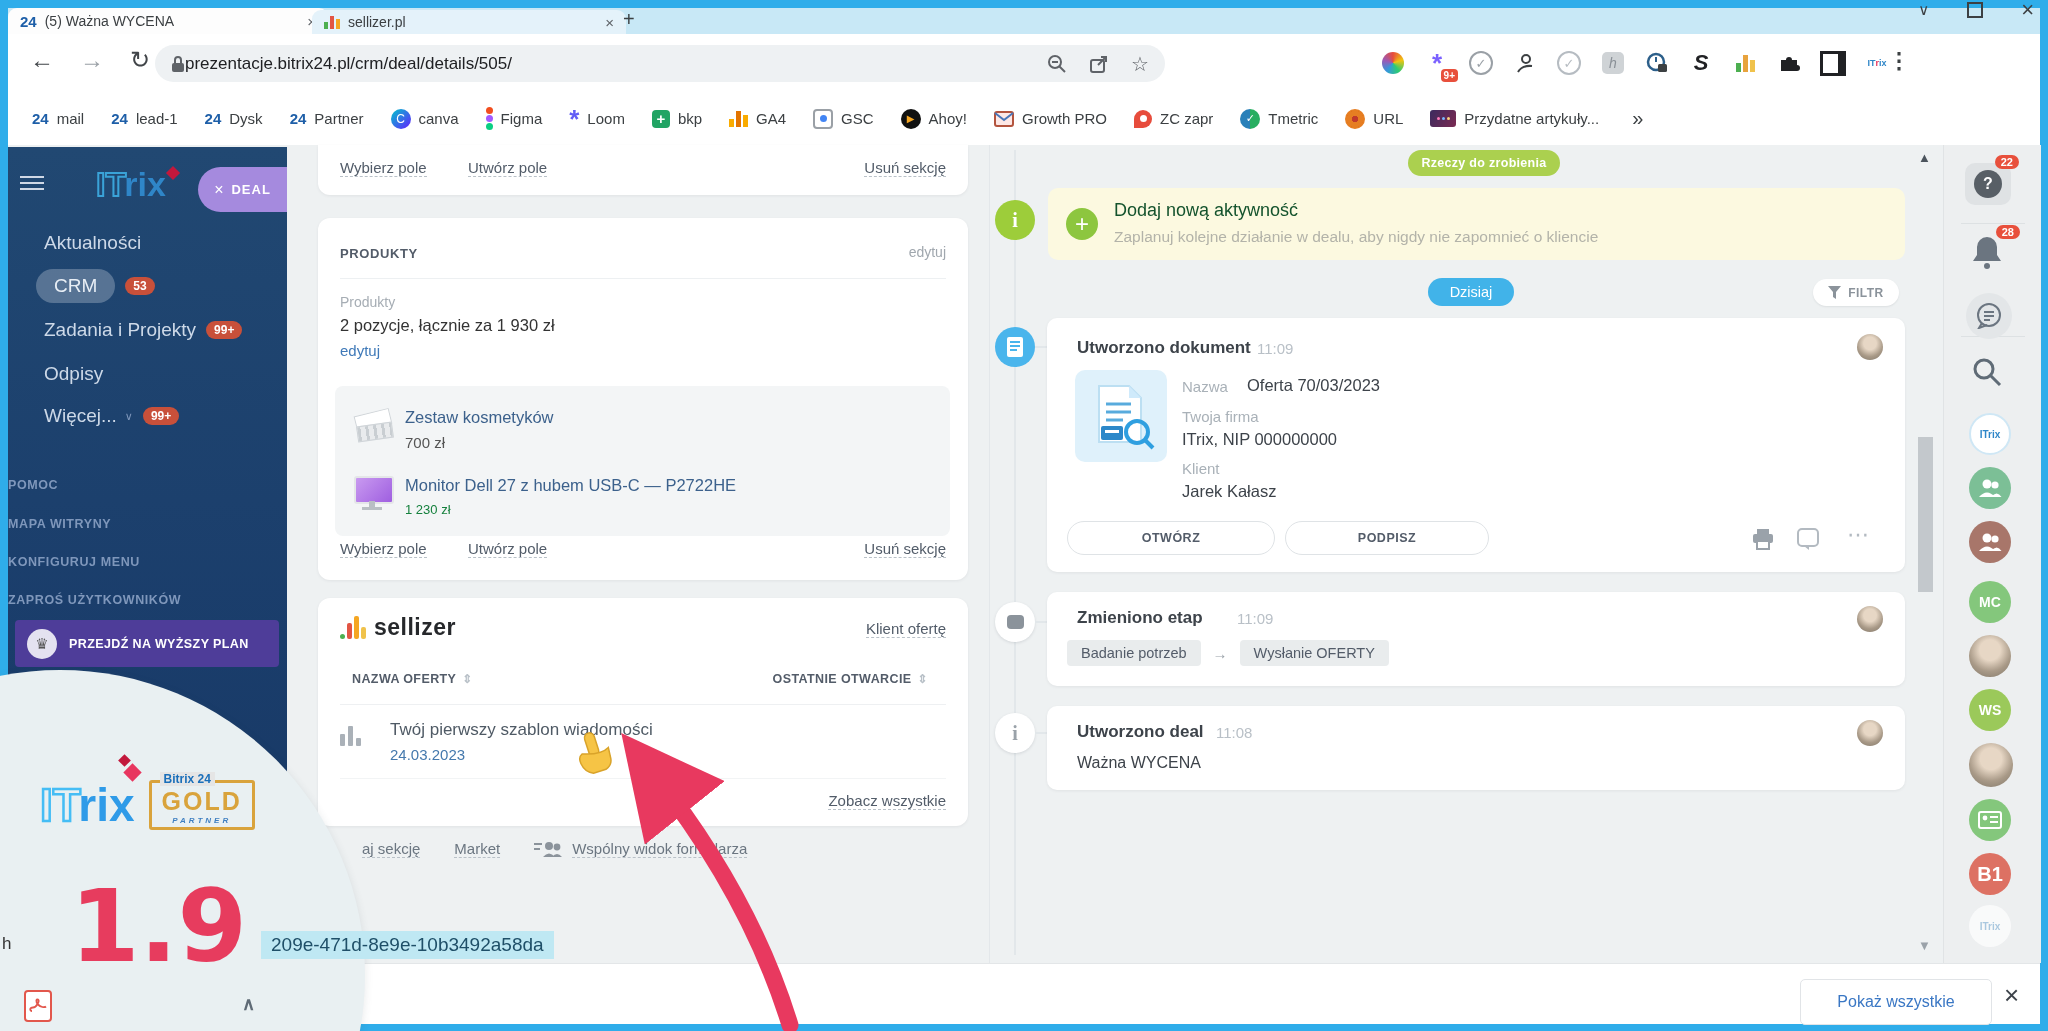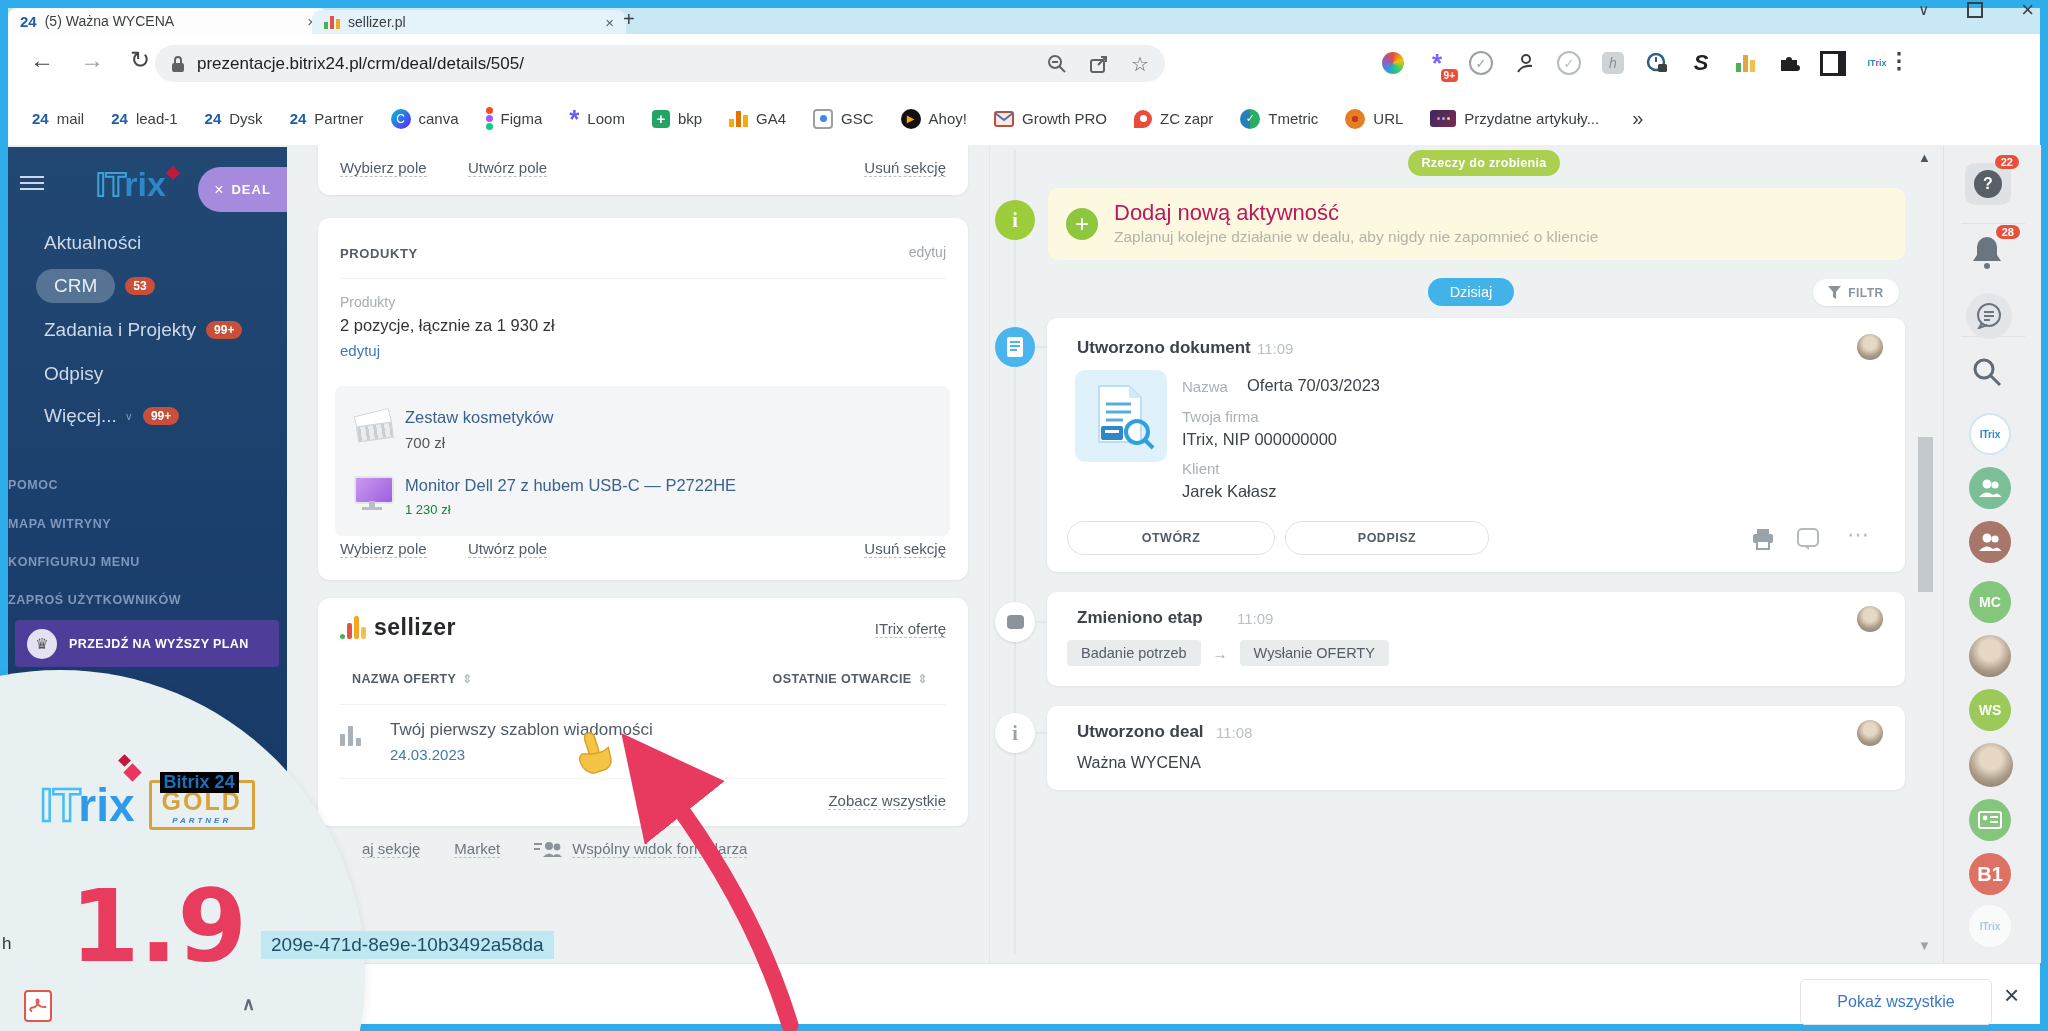--- a/index.html
+++ b/index.html
@@ -8,21 +8,21 @@
   .abs{position:absolute}
   .flex{display:flex;align-items:center}
   
   .tabstrip{left:8px;top:8px;width:2032px;height:26px;background:#c8e8f6}
   .tab{height:26px;border-radius:9px 9px 0 0;display:flex;align-items:center;padding:0 12px;font-size:14px;color:#3c4043}
   .tab .x{margin-left:auto;color:#5f6368;font-size:15px;cursor:pointer}
   .fav24{color:#1e5fa8;font-weight:bold;font-size:15px;margin-right:8px}
   .toolbar{left:8px;top:34px;width:2032px;height:58px;background:#ffffff}
   .navbtn{font-size:24px;color:#414549}
   .addr{left:147px;top:11px;width:1010px;height:37px;background:#eef1f3;border-radius:19px;display:flex;align-items:center;padding:0 16px;box-sizing:border-box}
-  .addr .url{font-size:17px;color:#202124;margin-left:12px;flex:1}
+  .addr .url{font-size:17px;color:#202124;margin-left:0;flex:1}
   .extico{width:30px;height:30px;display:flex;align-items:center;justify-content:center;position:relative}
   .bmbar{left:8px;top:92px;width:2032px;height:53px;background:#ffffff;display:flex;align-items:center;padding-left:24px;box-sizing:border-box;gap:27px}
   .bm{display:flex;align-items:center;gap:8px;font-size:15px;color:#3c4043}
   .badge9{position:absolute;right:-6px;bottom:-4px;background:#e8503c;color:#fff;font-size:10px;font-weight:bold;border-radius:4px;padding:1px 3px}
   
   .appbg{left:8px;top:145px;width:2032px;height:820px;background:#eef1f2}
   .sidebar{left:8px;top:147px;width:279px;height:818px;background:linear-gradient(180deg,#214872 0%,#1a3d6b 60%,#173763 100%)}
   .sb-item{color:#cdd9e8;font-size:19px;margin:0 0 0 36px}
   .sb-badge{background:#c8503a;color:#fff;font-size:12px;font-weight:bold;border-radius:10px;padding:2px 8px;margin-left:10px}
   .sb-foot{color:#7f97bb;font-size:12.5px;font-weight:bold;letter-spacing:.6px;}
@@ -311,21 +311,21 @@
 <div class="abs card" style="left:318px;top:598px;width:650px;height:228px">
   <div class="abs flex" style="left:22px;top:16px;gap:8px">
     <span style="display:inline-flex;align-items:flex-end;gap:2px;position:relative">
       <i style="width:5px;height:5px;border-radius:50%;background:#4caf50"></i>
       <i style="width:5px;height:16px;background:#e25544;border-radius:2px"></i>
       <i style="width:5px;height:23px;background:#f5a623;border-radius:2px"></i>
       <i style="width:5px;height:12px;background:#f0c24b;border-radius:2px"></i>
     </span>
     <span style="font-size:23px;font-weight:bold;color:#26282b;letter-spacing:.5px">sellizer</span>
   </div>
-  <span class="abs dash" style="right:22px;top:22px;font-size:15px">ITrix ofertę</span>
+  <span class="abs dash" style="right:22px;top:22px;font-size:15px">Klient ofertę</span>
   <div class="abs" style="left:22px;top:58px;width:606px;height:48px;border-bottom:1px solid #eef0f2">
     <span class="abs" style="left:12px;top:16px;font-size:12.5px;font-weight:bold;color:#535c69;letter-spacing:.4px"><span>NAZWA OFERTY</span><span class="sorticon">⇕</span></span>
     <span class="abs" style="right:18px;top:16px;font-size:12.5px;font-weight:bold;color:#535c69;letter-spacing:.4px"><span>OSTATNIE OTWARCIE</span><span class="sorticon">⇕</span></span>
   </div>
   <div class="abs" style="left:22px;top:106px;width:606px;height:74px;border-bottom:1px solid #f2f4f5">
     <span style="position:absolute;left:0px;top:22px;display:inline-flex;align-items:flex-end;gap:3px">
       <i style="width:5px;height:12px;background:#aab1b8;border-radius:1px"></i>
       <i style="width:5px;height:20px;background:#aab1b8;border-radius:1px"></i>
       <i style="width:5px;height:8px;background:#aab1b8;border-radius:1px"></i>
     </span>
@@ -352,21 +352,21 @@
 </div>
 
 <div class="abs" style="left:1014px;top:150px;width:2px;height:805px;background:#e2e7ea"></div>
 <div class="abs pill" style="left:1408px;top:150px;width:152px;height:26px;background:#abd04f;color:#fff;font-size:12.5px;font-weight:bold;letter-spacing:.3px">
     <span>Rzeczy do zrobienia</span>
   </div>
 
 <div class="node" style="top:200px;background:#9dcd3a;color:#fff;font-weight:bold;font-size:20px;font-family:'Liberation Serif',serif">i</div>
 <div class="abs" style="left:1048px;top:188px;width:857px;height:72px;background:#fcf9e0;border-radius:10px">
   <span style="position:absolute;left:18px;top:20px;width:32px;height:32px;border-radius:50%;background:#8dc63f;color:#fff;font-size:24px;display:flex;align-items:center;justify-content:center">+</span>
-  <span class="abs" style="left:66px;top:12px;font-size:22px;color:#be185d">Dodaj nową aktywność</span>
+  <span class="abs" style="left:66px;top:12px;font-size:18px;color:#14532d">Dodaj nową aktywność</span>
   <span class="abs" style="left:66px;top:40px;font-size:15.5px;color:#b3b3a9">Zaplanuj kolejne działanie w dealu, aby nigdy nie zapomnieć o kliencie</span>
 </div>
 
 <div class="abs pill" style="left:1428px;top:278px;width:86px;height:28px;background:#41b3e9;color:#fff;font-size:14.5px">
     <span>Dzisiaj</span>
   </div>
 <div class="abs pill" style="left:1813px;top:279px;width:86px;height:27px;background:#fff;box-shadow:0 1px 2px rgba(60,70,80,.1);gap:7px">
   <svg width="13" height="13" viewBox="0 0 13 13">
       <path d="M0 0 h13 l-5 6 v7 l-3 -2 v-5 z" fill="#8b939b"></path>
     </svg>
@@ -521,21 +521,21 @@
 </div>
 
 <div class="abs" style="left:-245px;top:670px;width:610px;height:610px;border-radius:50%;background:#e9f0f2;box-shadow:0 2px 8px rgba(60,70,80,.12)"></div>
 <div class="abs" style="left:40px;top:778px;display:flex;gap:14px;align-items:center">
   <span style="font-size:46px;font-weight:bold;position:relative">
     <span style="color:transparent;-webkit-text-stroke:2.5px #45bdf5">IT</span><span style="color:#2f9be8">rix</span>
     <i style="position:absolute;right:-4px;top:-12px;width:13px;height:13px;background:#e8365f;transform:rotate(45deg)"></i>
     <i style="position:absolute;right:6px;top:-22px;width:9px;height:9px;background:#c2183c;transform:rotate(45deg)"></i>
   </span>
   <span style="display:inline-block;border:3px solid #d9a33c;border-radius:3px;padding:4px 10px 2px;text-align:center;position:relative">
-    <b style="position:absolute;left:8px;top:-11px;background:#000000;color:#1a6fba;font-size:18px;white-space:nowrap;padding:0 4px">Bitrix 24</b>
+    <b style="position:absolute;left:8px;top:-11px;background:#e5e5e5;color:#1a6fba;font-size:12px;white-space:nowrap;padding:0 4px">Bitrix 24</b>
     <b style="color:#d9a33c;font-size:25px;letter-spacing:2px;display:block">GOLD</b>
     <b style="color:#3f7fc1;font-size:8px;letter-spacing:3px;display:block;font-style:italic">PARTNER</b>
   </span>
 </div>
 <div class="abs" style="left:70px;top:868px;font-size:100px;font-weight:800;color:#e73c5e;font-family:'DejaVu Sans',sans-serif">1.9</div>
 
 <span class="abs" style="left:2px;top:934px;font-size:17px;color:#333;z-index:30">h</span>
 <span class="abs" style="left:261px;top:931px;background:#bfe8f3;color:#1f4f68;font-size:19px;padding:3px 10px;z-index:30">209e-471d-8e9e-10b3492a58da</span>
 <div class="abs" style="left:24px;top:990px;width:24px;height:28px;background:#fff;border:2px solid #e2574c;border-radius:4px;z-index:30;display:flex;align-items:center;justify-content:center">
   <svg width="18" height="18" viewBox="0 0 18 18">

